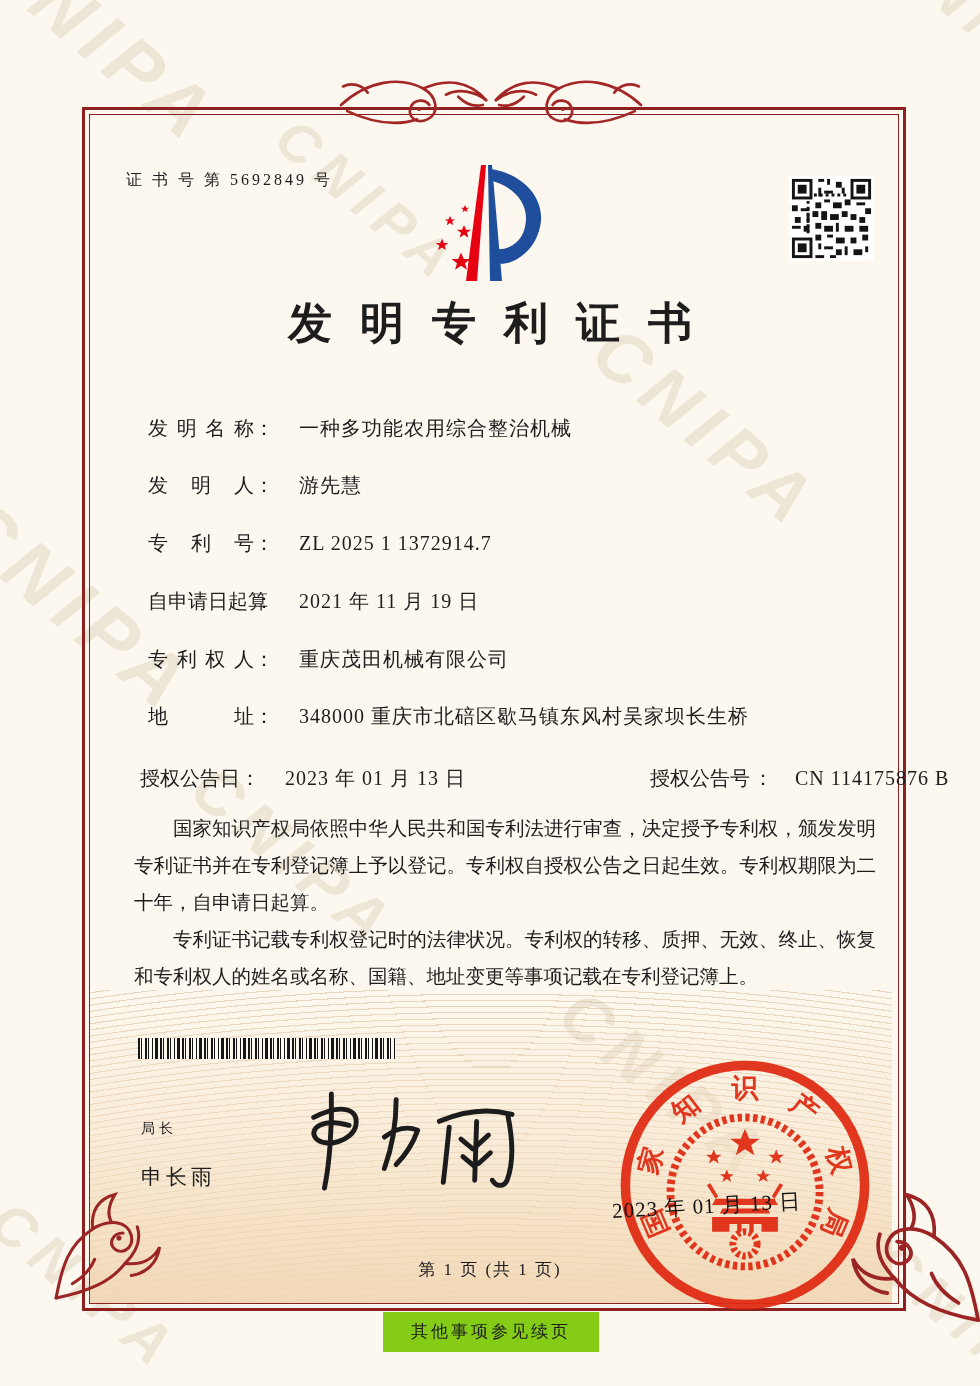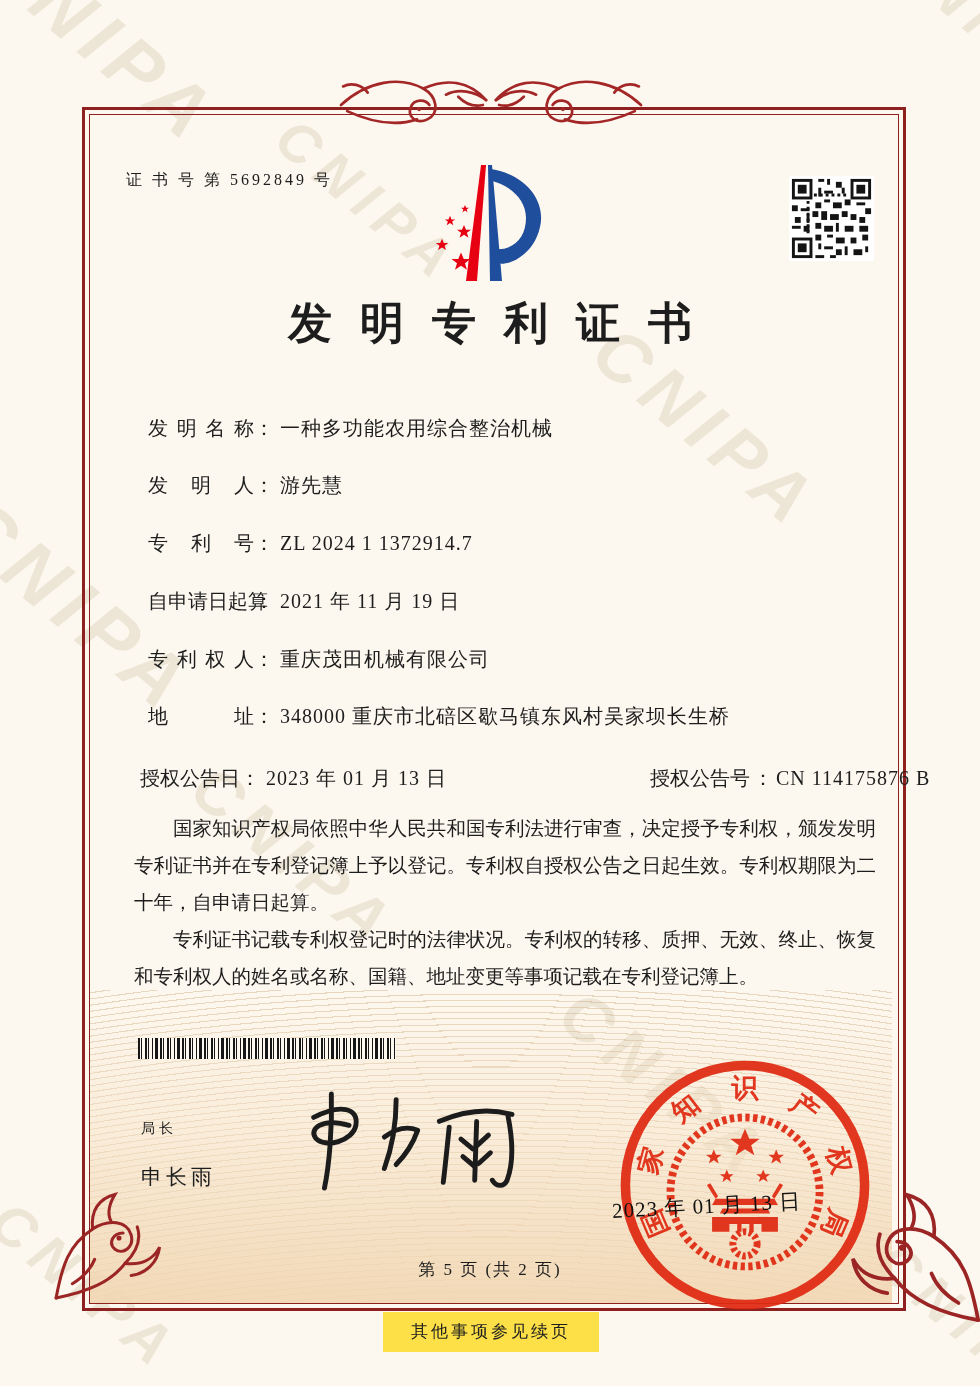--- a/index.html
+++ b/index.html
@@ -40,21 +40,21 @@
   
   .cert-no{position:absolute;left:126px;top:170px;font-size:16px;letter-spacing:3px;}
   .title{
     position:absolute;left:0;top:294px;width:980px;text-align:center;
     font-size:44px;font-weight:bold;letter-spacing:28px;padding-left:28px;box-sizing:border-box;
   }
   
   .row{position:absolute;left:140px;font-size:20px;white-space:nowrap;}
   .lbl{display:inline-block;width:106px;text-align:justify;text-align-last:justify;vertical-align:bottom;margin-left:8px;}
   .colon{display:inline-block;width:26px;}
-  .val{letter-spacing:1px;}
+  .val{letter-spacing:1px;margin-left:19px;}
   .grant-no-part{position:absolute;left:510px;top:0;text-align:center;}
   
   .body-text{
     position:absolute;left:134px;top:810px;width:742px;
     font-size:19.5px;line-height:37px;text-align:justify;
   }
   .body-text p{margin:0;text-indent:2em;}
   
   .barcode{
     position:absolute;left:138px;top:1038px;width:258px;height:21px;
@@ -67,21 +67,21 @@
   .commissioner-title{position:absolute;left:141px;top:1120px;font-size:14px;letter-spacing:4px;text-align:right;}
   .commissioner-name{position:absolute;left:141px;top:1163px;font-size:21px;letter-spacing:4px;text-align:center;}
   
   .seal-date{
     position:absolute;left:612px;top:1192px;font-size:21px;letter-spacing:1px;
     transform:rotate(-3deg);color:#111;z-index:6;
   }
   .page-info{position:absolute;left:0;top:1258px;width:980px;text-align:center;font-size:17px;letter-spacing:2px;}
   .note-box{
     position:absolute;left:383px;top:1312px;width:216px;height:40px;
-    background:#fde047;text-align:center;line-height:40px;
+    background:#84cc16;text-align:center;line-height:40px;
     font-size:17px;letter-spacing:3px;
   }
   svg{display:block;}
 </style>
 </head>
 <body>
 
 <svg width="0" height="0" style="position:absolute" aria-hidden="true">
   <defs>
     <polygon id="st" points="0,-10 2.9,-3.1 10,-3.1 4.2,1.2 6.3,8.1 0,3.9 -6.3,8.1 -4.2,1.2 -10,-3.1 -2.9,-3.1"></polygon>
@@ -209,21 +209,21 @@
 
 <div class="title">发明专利证书</div>
 
 <div class="row" style="top:415px">
   <span class="lbl">发明名称</span><span class="colon">：</span><span class="val">一种多功能农用综合整治机械</span>
 </div>
 <div class="row" style="top:472px">
   <span class="lbl">发明人</span><span class="colon">：</span><span class="val">游先慧</span>
 </div>
 <div class="row" style="top:530px">
-  <span class="lbl">专利号</span><span class="colon">：</span><span class="val">ZL 2024 1 1372914.7</span>
+  <span class="lbl">专利号</span><span class="colon">：</span><span class="val">ZL 2025 1 1372914.7</span>
 </div>
 <div class="row" style="top:588px">
   <span class="lbl">自申请日起算</span><span class="colon">：</span><span class="val">2021 年 11 月 19 日</span>
 </div>
 <div class="row" style="top:646px">
   <span class="lbl">专利权人</span><span class="colon">：</span><span class="val">重庆茂田机械有限公司</span>
 </div>
 <div class="row" style="top:703px">
   <span class="lbl">地址</span><span class="colon">：</span><span class="val">348000 重庆市北碚区歇马镇东风村吴家坝长生桥</span>
 </div>
@@ -282,14 +282,14 @@
         M132,195 h9 v9 h-9 Z M146,195 h9 v9 h-9 Z M160,195 h9 v9 h-9 Z"></path>
       <path d="M116,166 L106,150 L110,148 L119,163 Z"></path>
       <path d="M184,166 L194,150 L190,148 L181,163 Z"></path>
     </g>
     <circle cx="150" cy="218" r="14" fill="none" stroke="#e02a12" stroke-width="8" stroke-dasharray="4 3"></circle>
   </g>
 </svg>
 
 <div class="seal-date">2023 年 01 月 13 日</div>
 
-<div class="page-info">第 5 页 (共 2 页)</div>
+<div class="page-info">第 1 页 (共 1 页)</div>
 <div class="note-box">其他事项参见续页</div>
 
 </body></html>

